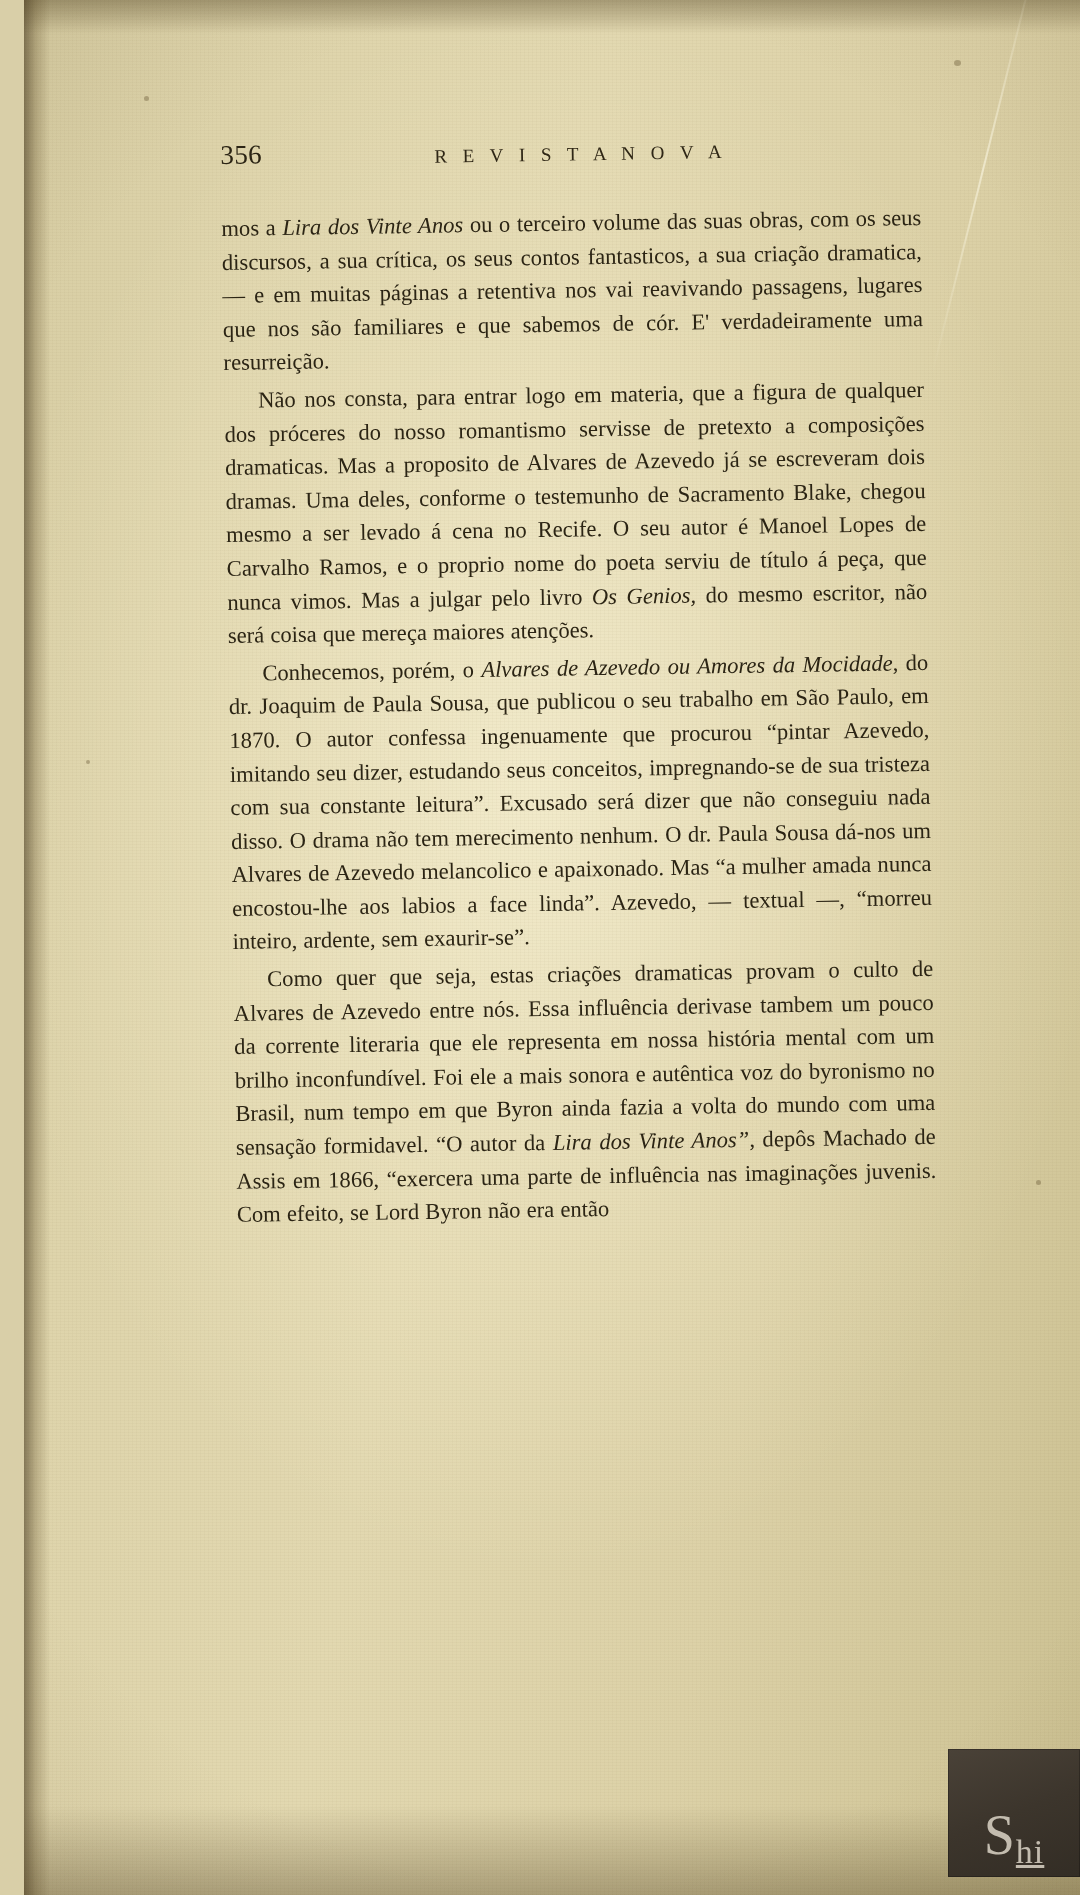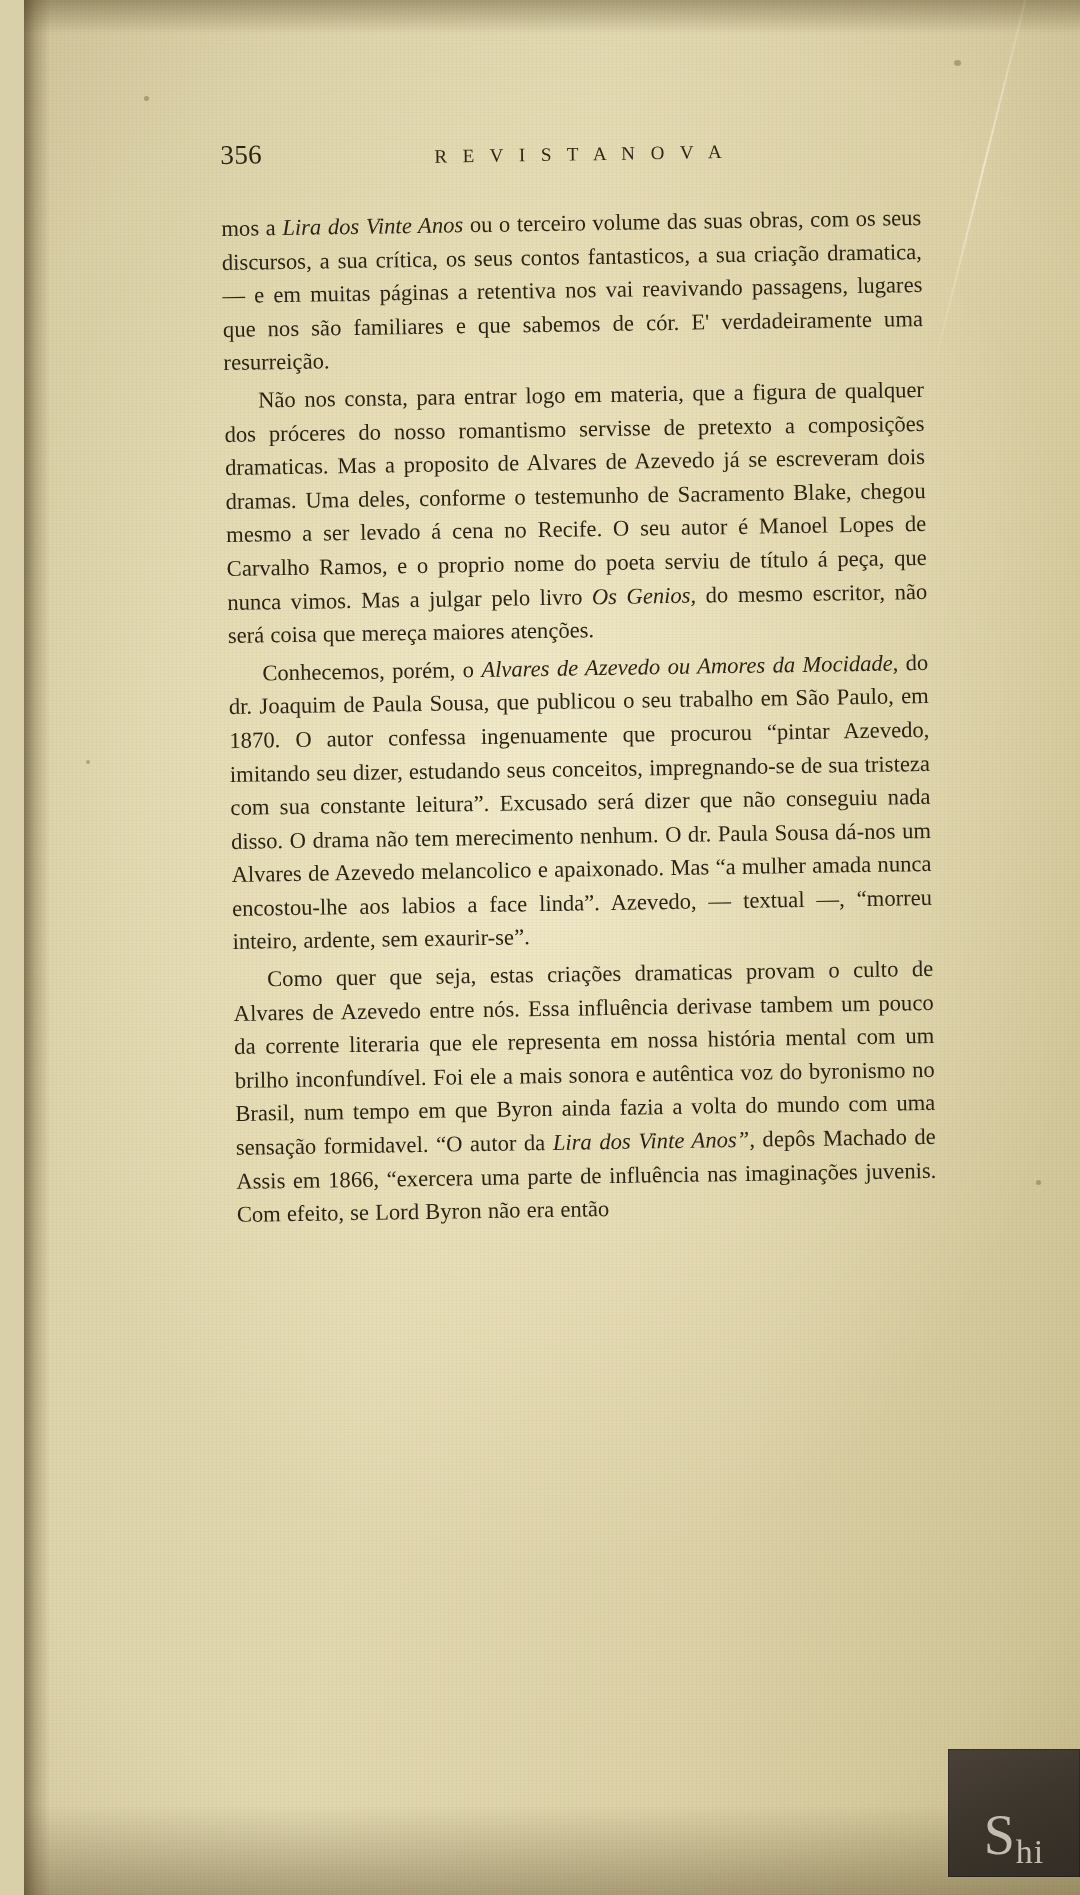--- a/index.html
+++ b/index.html
@@ -147,21 +147,21 @@
     align-items: flex-end;
     justify-content: center;
     padding-bottom: 10px;
     color: #cfc8bb;
     font-family: "Liberation Serif", serif;
     font-size: 52px;
     letter-spacing: 1px;
     opacity: 0.92;
   }
   .stamp-inner .s-h { font-size: 56px; }
-  .stamp-inner .s-hi { font-size: 34px; position: relative; top: 4px; }
+  .stamp-inner .s-hi { font-size: 34px; position: relative; top: 4px; text-decoration: underline; }
 </style>
 </head>
 <body>
 
 <div class="scan">
   <div class="grain"></div>
   <div class="gutter-left"></div>
   <div class="gutter-right"></div>
   <div class="edge-top"></div>
   <div class="edge-bottom"></div>

